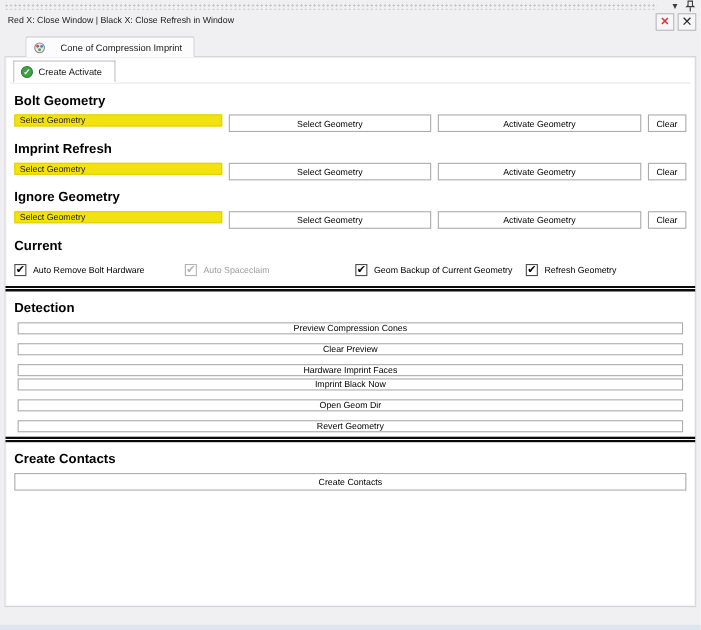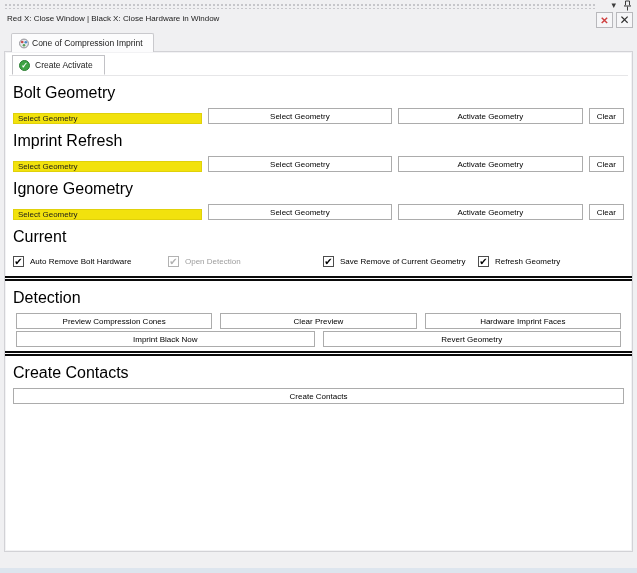--- a/index.html
+++ b/index.html
@@ -24,24 +24,24 @@
   .close-group{position:absolute;top:12px;right:4px;display:flex;gap:3px;}
   .close-btn{
     width:17px;height:16px;box-sizing:border-box;
     border:1px solid #b8b8bc;background:#f6f6f8;
     display:flex;align-items:center;justify-content:center;cursor:pointer;
   }
   .close-btn.red{color:#cf4040;font-size:10px;font-weight:bold;}
   .close-btn.black{color:#2a2a2a;font-size:12px;font-weight:400;}
   
   .doc-tab{
-    position:absolute;top:33px;left:11px;height:19px;box-sizing:border-box;
+    position:absolute;top:33px;left:23px;height:19px;box-sizing:border-box;
     background:#fcfcfd;border:1px solid #c9c9cd;border-bottom:none;
     border-radius:2px 2px 0 0;
-    display:flex;align-items:center;gap:2px;padding:0 10px 0 6px;
+    display:flex;align-items:center;gap:13px;padding:0 10px 0 6px;
     font-size:8.5px;color:#1b1b1b;cursor:pointer;z-index:3;
   }
   
   .panel{
     position:absolute;top:51px;left:4px;width:629px;height:501px;
     box-sizing:border-box;background:#ffffff;
     border:1px solid #d2d2d6;box-shadow:inset 0 0 0 1px #f2f2f4;
     padding:0 5px;z-index:2;
   }
   .bottom-strip{position:absolute;left:0;right:0;bottom:0;height:5px;background:#dde5ee;}
@@ -52,22 +52,22 @@
     background:#fff;border:1px solid #c2c2c6;border-bottom-color:#fff;
     display:flex;align-items:center;gap:5px;padding:0 11px 0 6px;
     font-size:8.5px;color:#1b1b1b;cursor:pointer;
   }
   .green-check{
     width:11px;height:11px;border-radius:50%;
     background:#3fa344;border:1px solid #2c7d33;box-sizing:border-box;
     color:#fff;font-size:8px;line-height:9px;text-align:center;font-weight:bold;
   }
   
-  .section-title{font-weight:normal;font-size:16px;color:#000;margin:8px 3px 6px;}
-  .geo-row{display:flex;gap:6px;margin:0 3px;height:16px;align-items:flex-end;}
+  .section-title{font-weight:bold;font-size:12px;color:#000;margin:8px 3px 6px;}
+  .geo-row{display:flex;gap:6px;margin:0 3px;height:16px;align-items:flex-start;}
   .geo-field{
     width:192px;box-sizing:border-box;background:#f2e20d;border:1px solid #e0d10b;
     font-size:8px;color:#1a1a1a;display:flex;align-items:center;padding:0 4px;cursor:pointer;
   }
   .btn{
     background:#fff;border:1px solid #acacac;box-sizing:border-box;
     font-size:8px;color:#000;height:16px;
     display:flex;align-items:center;justify-content:center;cursor:pointer;
   }
   .btn.mid{width:188px;}
@@ -78,41 +78,41 @@
   .cb:last-child{width:auto;}
   .cb .box{
     width:11px;height:11px;box-sizing:border-box;background:#fff;border:1px solid #4d4d4d;
     font-size:10px;line-height:9px;text-align:center;color:#000;flex:0 0 auto;
   }
   .cb.disabled{color:#9d9d9d;cursor:default;}
   .cb.disabled .box{border-color:#b2b2b2;color:#b2b2b2;}
   
   .divider{height:5px;margin:4px -5px;background:linear-gradient(#0a0a0a 0 2px,#ffffff 2px 3px,#0a0a0a 3px 5px);}
   
-  .btn-row3{display:flex;gap:8px;margin:2px 6px 1px;}
+  .btn-row3{display:flex;gap:8px;margin:2px 6px 1px;flex-direction:column;}
   .btn-row3 .btn{flex:1;}
   .wide-btn{margin:2px 3px;}
   .wide-btn .btn{width:100%;}
   svg{display:block;}
 </style>
 </head>
 <body>
 
 <div class="grip"></div>
 <div class="dock-icons">
   <span class="caret">▾</span>
   <span class="pin">
     <svg width="9" height="11" viewBox="0 0 9 11">
       <path d="M2.5 1 h4 v4 l1.2 1 h-6.4 l1.2 -1 z" fill="none" stroke="#3c3c3c" stroke-width="1"></path>
       <line x1="4.5" y1="6.5" x2="4.5" y2="10.5" stroke="#3c3c3c" stroke-width="1"></line>
     </svg>
   </span>
 </div>
 
-<div class="hint">Red X: Close Window | Black X: Close Hardware in Window</div>
+<div class="hint">Red X: Close Window | Black X: Close Refresh in Window</div>
 <div class="close-group">
   <div class="close-btn red">✕</div>
   <div class="close-btn black">✕</div>
 </div>
 
 <div class="doc-tab">
   <span>
     <svg width="12" height="11" viewBox="0 0 12 11">
       <circle cx="6" cy="5.5" r="4.4" fill="#e9e9ec" stroke="#8c8c92" stroke-width="1"></circle>
       <circle cx="4.2" cy="4" r="1.3" fill="#c84a4a"></circle>
@@ -157,43 +157,44 @@
   </div>
 
   <div class="section-title">Current</div>
   <div class="cb-row">
     <label class="cb">
       <span class="box">✔</span>
       <span>Auto Remove Bolt Hardware</span>
     </label>
     <label class="cb disabled">
       <span class="box">✔</span>
-      <span>Open Detection</span>
+      <span>Auto Spaceclaim</span>
     </label>
     <label class="cb">
       <span class="box">✔</span>
-      <span>Save Remove of Current Geometry</span>
+      <span>Geom Backup of Current Geometry</span>
     </label>
     <label class="cb">
       <span class="box">✔</span>
       <span>Refresh Geometry</span>
     </label>
   </div>
 
   <div class="divider"></div>
 
   <div class="section-title">Detection</div>
   <div class="btn-row3">
     <div class="btn">Preview Compression Cones</div>
     <div class="btn">Clear Preview</div>
     <div class="btn">Hardware Imprint Faces</div>
   </div>
 
   <div class="btn-row3">
     <div class="btn">Imprint Black Now</div>
+    <div class="btn">Open Geom Dir</div>
     <div class="btn">Revert Geometry</div>
   </div>
 
   <div class="divider"></div>
 
   <div class="section-title">Create Contacts</div>
   <div class="wide-btn">
     <div class="btn">Create Contacts</div>
   </div>
 

